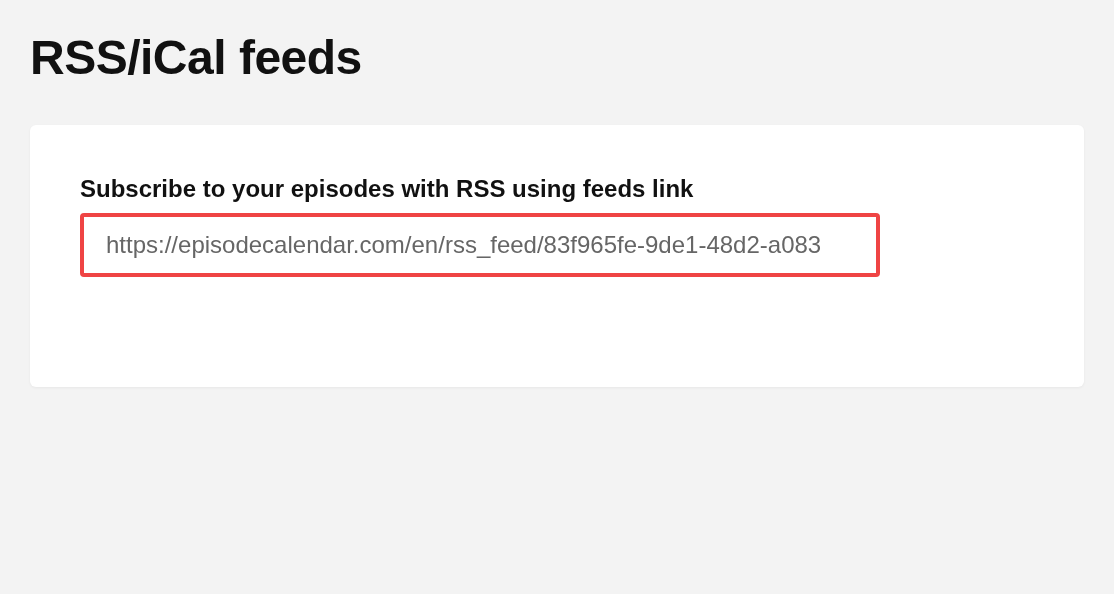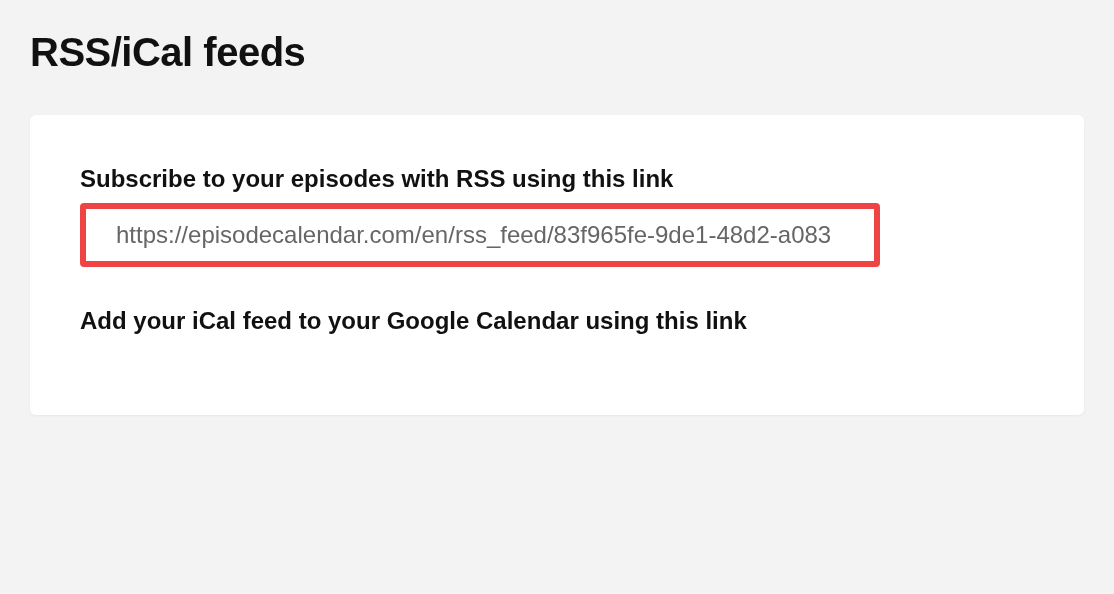--- a/index.html
+++ b/index.html
@@ -8,21 +8,21 @@
       box-sizing: border-box;
     }
     body {
       background-color: #f3f3f3;
       font-family: -apple-system, BlinkMacSystemFont, "Segoe UI", Helvetica, Arial, sans-serif;
       width: 1114px;
       height: 594px;
       padding: 30px 30px 0 30px;
     }
     .page-title {
-      font-size: 40px;
+      font-size: 48px;
       font-weight: 800;
       color: #111;
       margin-bottom: 40px;
       letter-spacing: -0.5px;
     }
     .card {
       background-color: #ffffff;
       border-radius: 6px;
       padding: 50px 50px 70px 50px;
       box-shadow: 0 1px 3px rgba(0,0,0,0.05);
@@ -36,39 +36,38 @@
     .field-label {
       font-size: 24px;
       font-weight: 700;
       color: #111;
       margin-bottom: 10px;
       display: block;
     }
     .feed-input {
       width: 800px;
       height: 64px;
-      border: 6px solid #ef4444;
+      border: 4px solid #ef4444;
       border-radius: 4px;
-      padding: 0 30px;
+      padding: 0 22px;
       font-size: 24px;
       color: #666666;
       font-family: inherit;
       background: #fff;
       outline: none;
     }
   </style>
 </head>
 <body>
 
 <h1 class="page-title">RSS/iCal feeds</h1>
 
 <div class="card">
 
   <div class="field-group">
-    <label class="field-label">Subscribe to your episodes with RSS using this link</label>
+    <label class="field-label">Subscribe to your episodes with RSS using feeds link</label>
     <input type="text" class="feed-input" readonly="" value="https://episodecalendar.com/en/rss_feed/83f965fe-9de1-48d2-a083" style="">
   </div>
 
   <div class="field-group">
-    <label class="field-label">Add your iCal feed to your Google Calendar using this link</label>
   </div>
 
 </div>
 
 </body></html>

